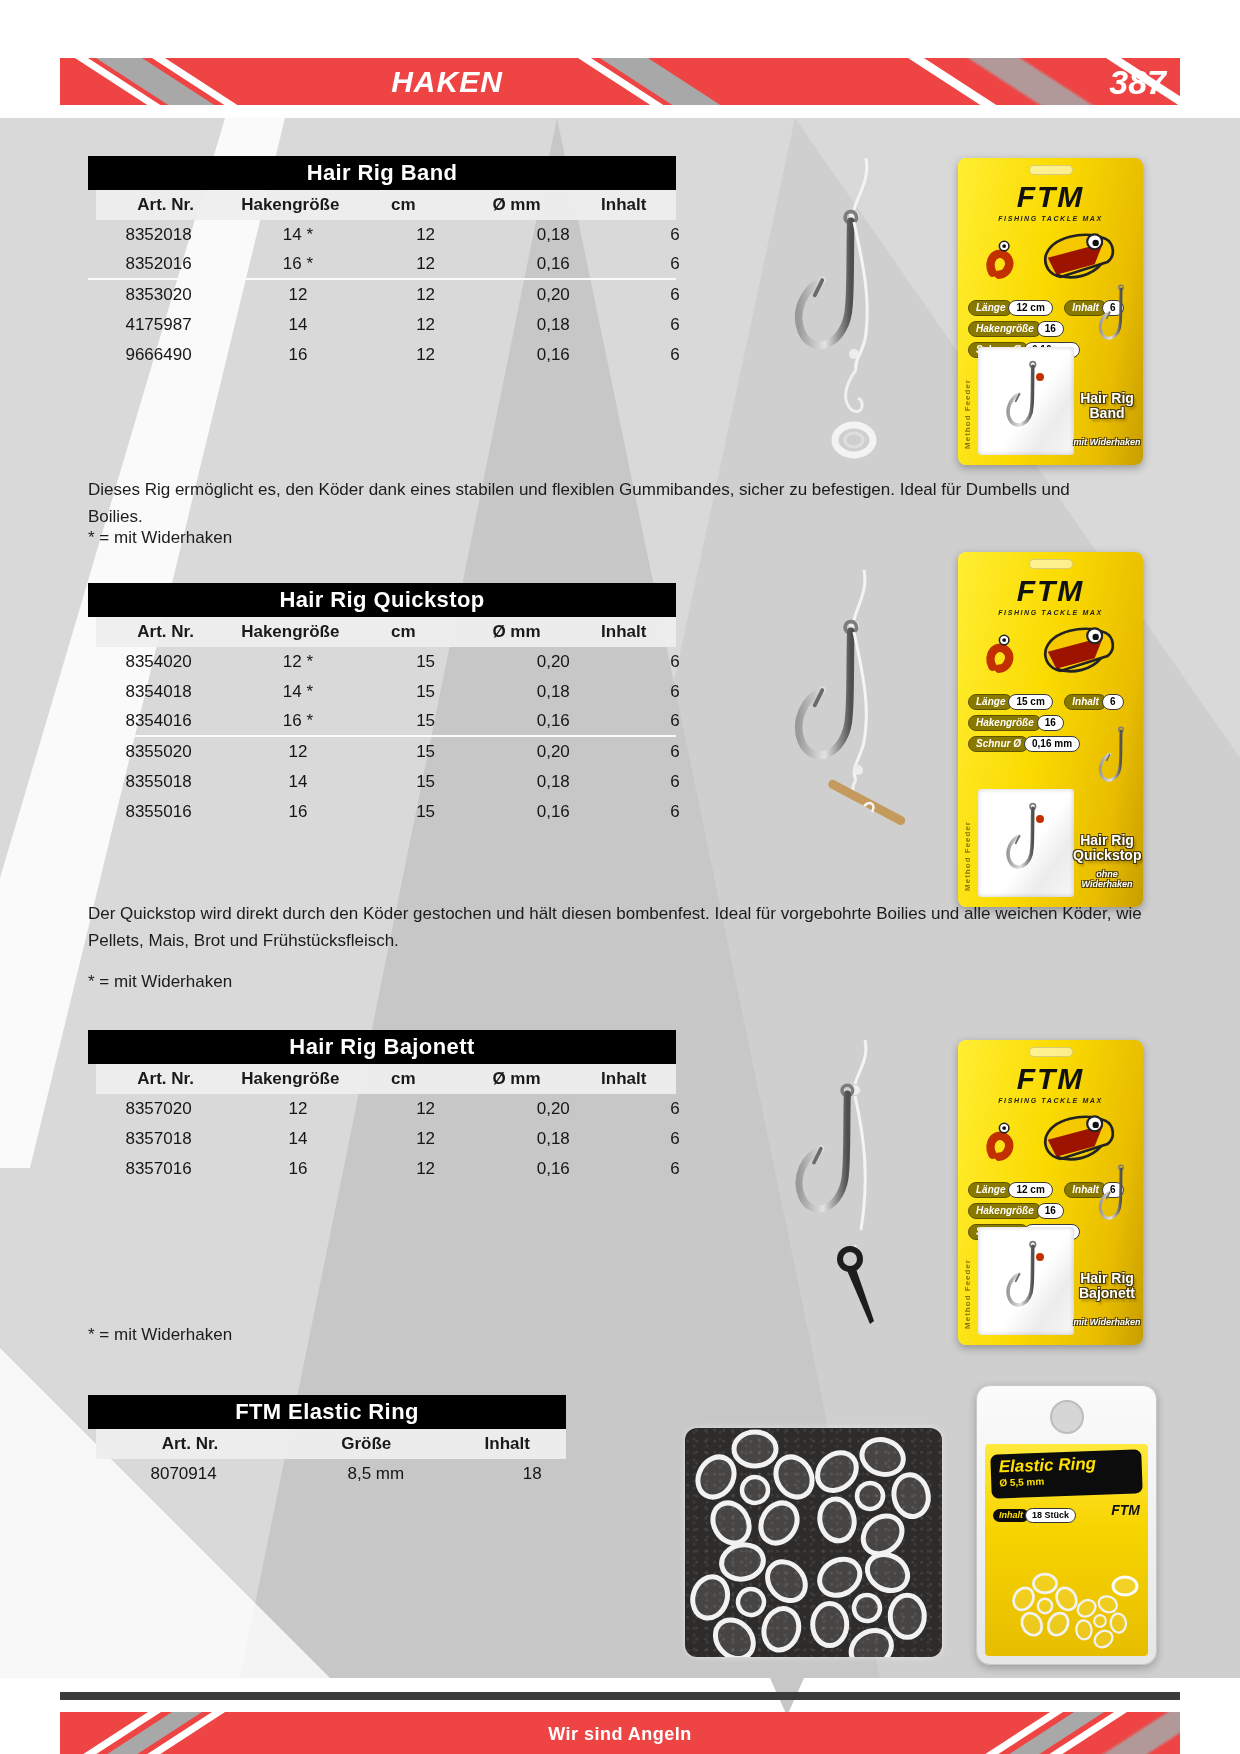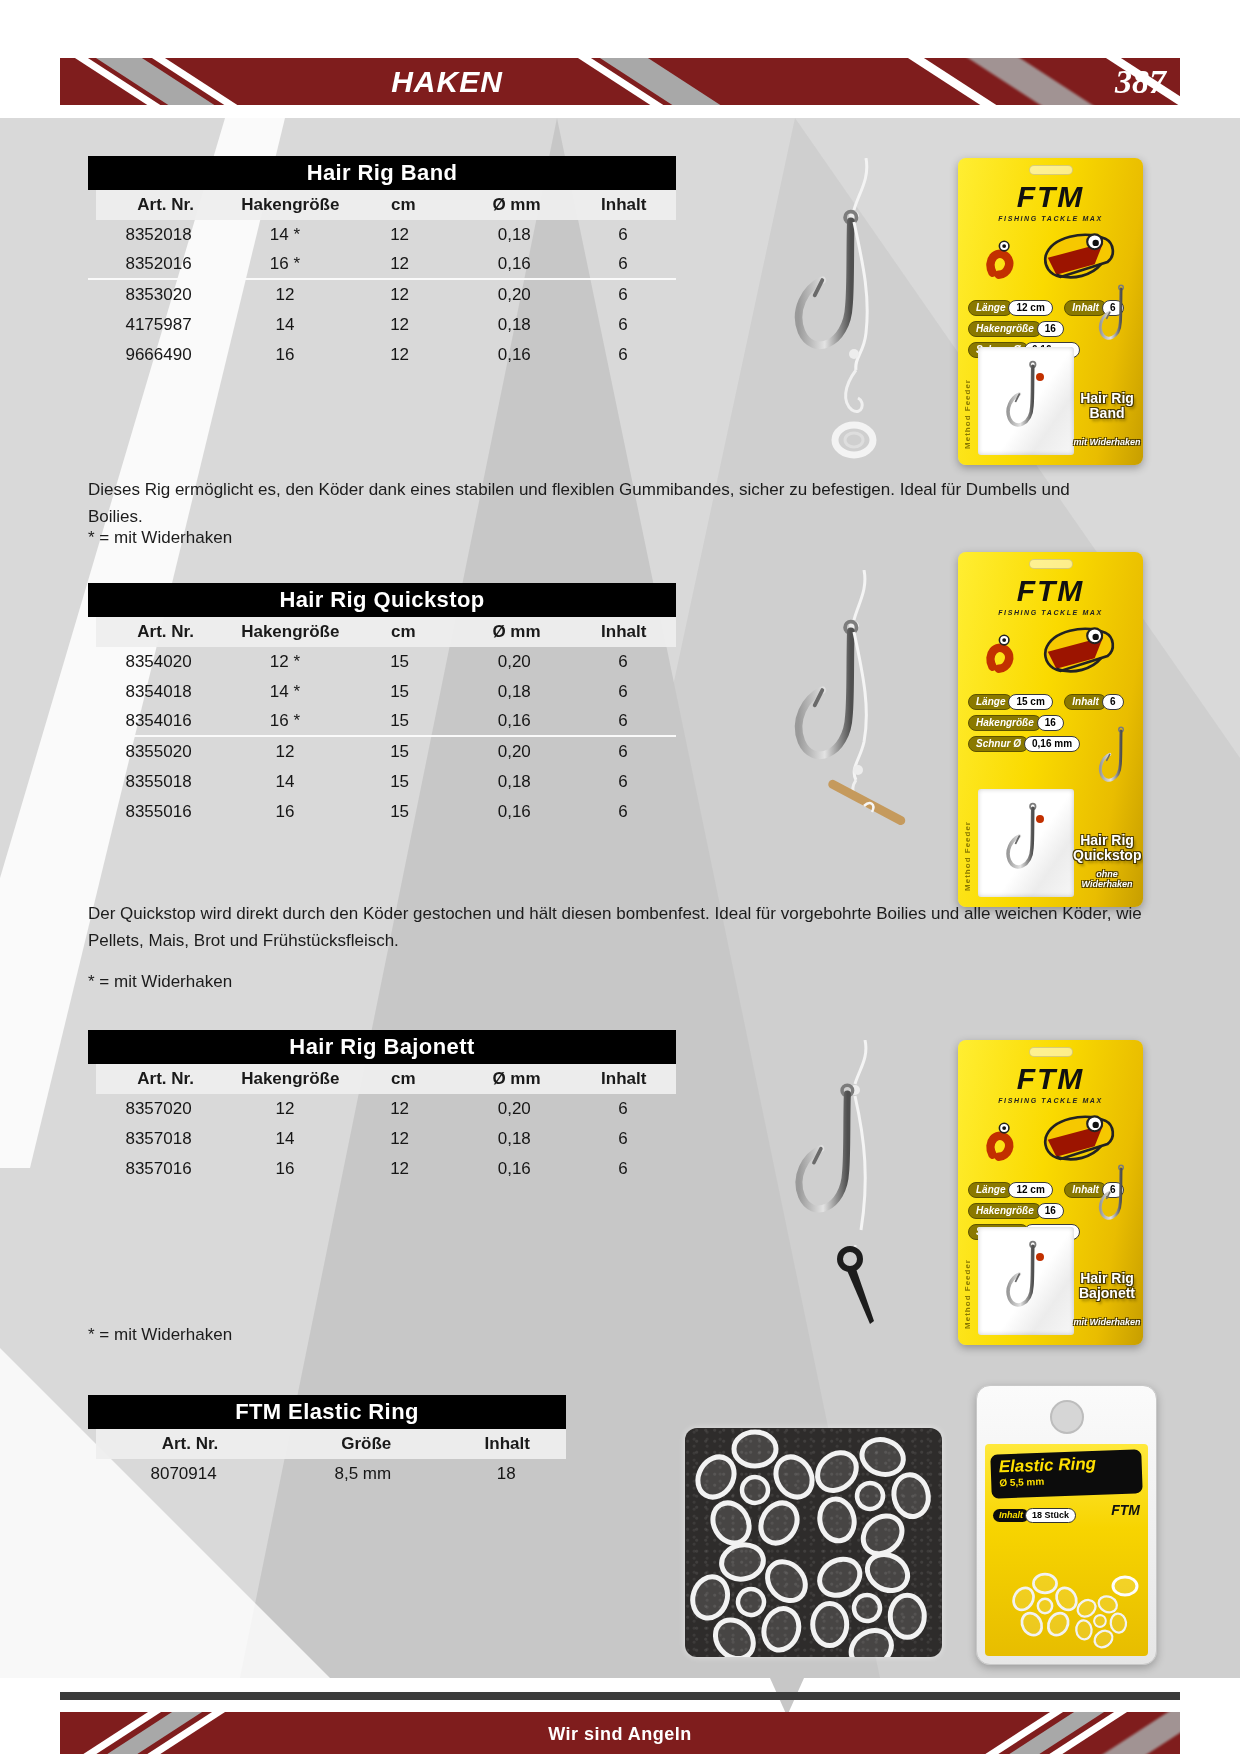--- a/index.html
+++ b/index.html
@@ -10,43 +10,43 @@
   .bg{position:absolute;left:0;top:118px;width:1240px;height:1560px;background:#d9d9d9;}
   .tri{position:absolute;left:0;top:0;width:100%;height:100%;}
   .tri-b{background:#cfcfcf;clip-path:polygon(795px 0,460px 1560px,1240px 1560px,1240px 640px);}
   .tri-a{background:#c7c7c7;clip-path:polygon(557px 0,240px 1560px,880px 1560px);}
   .tri-w1{background:rgba(255,255,255,.85);clip-path:polygon(225px 0,285px 0,30px 1050px,0 1050px,0 760px);}
   .tri-w2{background:rgba(255,255,255,.8);clip-path:polygon(0 1560px,0 1230px,330px 1560px);}
   .tri-tip{position:absolute;left:770px;top:1678px;width:34px;height:38px;background:#c7c7c7;
            clip-path:polygon(0 0,100% 0,50% 100%);}
 
   
-  .bar{position:absolute;left:60px;width:1120px;height:47px;background:#7f1d1d;overflow:hidden;}
+  .bar{position:absolute;left:60px;width:1120px;height:47px;background:#ef4444;overflow:hidden;}
   .header-bar{top:58px;}
   .footer-line{position:absolute;left:60px;top:1692px;width:1120px;height:8px;background:#3b3b3b;}
   .footer-bar{top:1712px;height:44px;display:flex;align-items:center;justify-content:center;}
   .st{position:absolute;top:-14px;height:80px;width:13px;background:#fff;}
   .header-bar .st{transform:skewX(57deg);}
   .footer-bar .st{transform:skewX(-57deg);}
   .st.g{background:#a8a8a8;}
   .st.soft{filter:blur(2px);opacity:.85;}
   .hk{position:absolute;left:287px;top:50%;transform:translateY(-50%);width:200px;text-align:center;
       font-style:italic;font-weight:900;font-size:30px;letter-spacing:1px;color:#fff;}
   .pno{position:absolute;right:14px;top:50%;transform:translateY(-50%);
-       font-style:italic;font-weight:900;font-size:34px;color:#fff;font-family:Liberation Serif, serif;}
+       font-style:italic;font-weight:900;font-size:34px;color:#fff;}
   .slogan{font-weight:900;font-size:18px;color:#fff;letter-spacing:.5px;z-index:2;}
 
   
   .ptable{position:absolute;}
   .ptitle{height:34px;background:#000;color:#fff;font-weight:bold;font-size:22px;letter-spacing:.4px;
           display:flex;align-items:center;justify-content:center;}
   .phead{display:grid;height:30px;background:rgba(238,238,238,.95);align-items:center;
          font-weight:bold;font-size:17px;text-align:center;margin-left:8px;}
   .pbody{display:block;}
-  .prow{display:grid;height:30px;align-items:center;font-size:17px;text-align:center;color:#161616;}
+  .prow{display:grid;height:30px;align-items:center;font-size:17px;text-align:center;color:#161616;gap:13px;}
   .prow.sep{border-bottom:2px solid #fafafa;height:28px;}
   .cols5 .phead,.cols5 .prow{grid-template-columns:24% 19% 20% 19% 18%;}
   .cols3 .phead,.cols3 .prow{grid-template-columns:40% 35% 25%;}
   .t1{left:88px;top:156px;width:588px;}
   .t2{left:88px;top:583px;width:588px;}
   .t3{left:88px;top:1030px;width:588px;}
   .t4{left:88px;top:1395px;width:478px;}
 
   
   .desc{position:absolute;font-size:17px;line-height:27px;color:#1c1c1c;}

